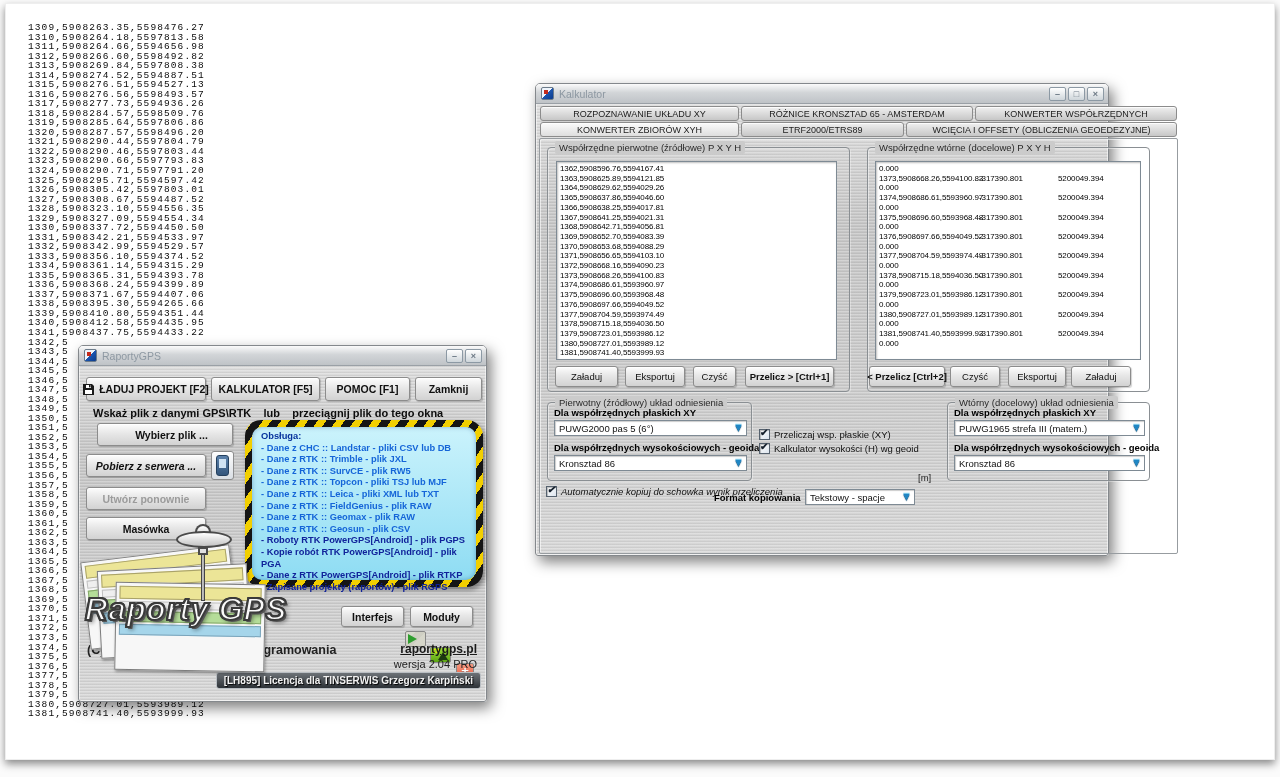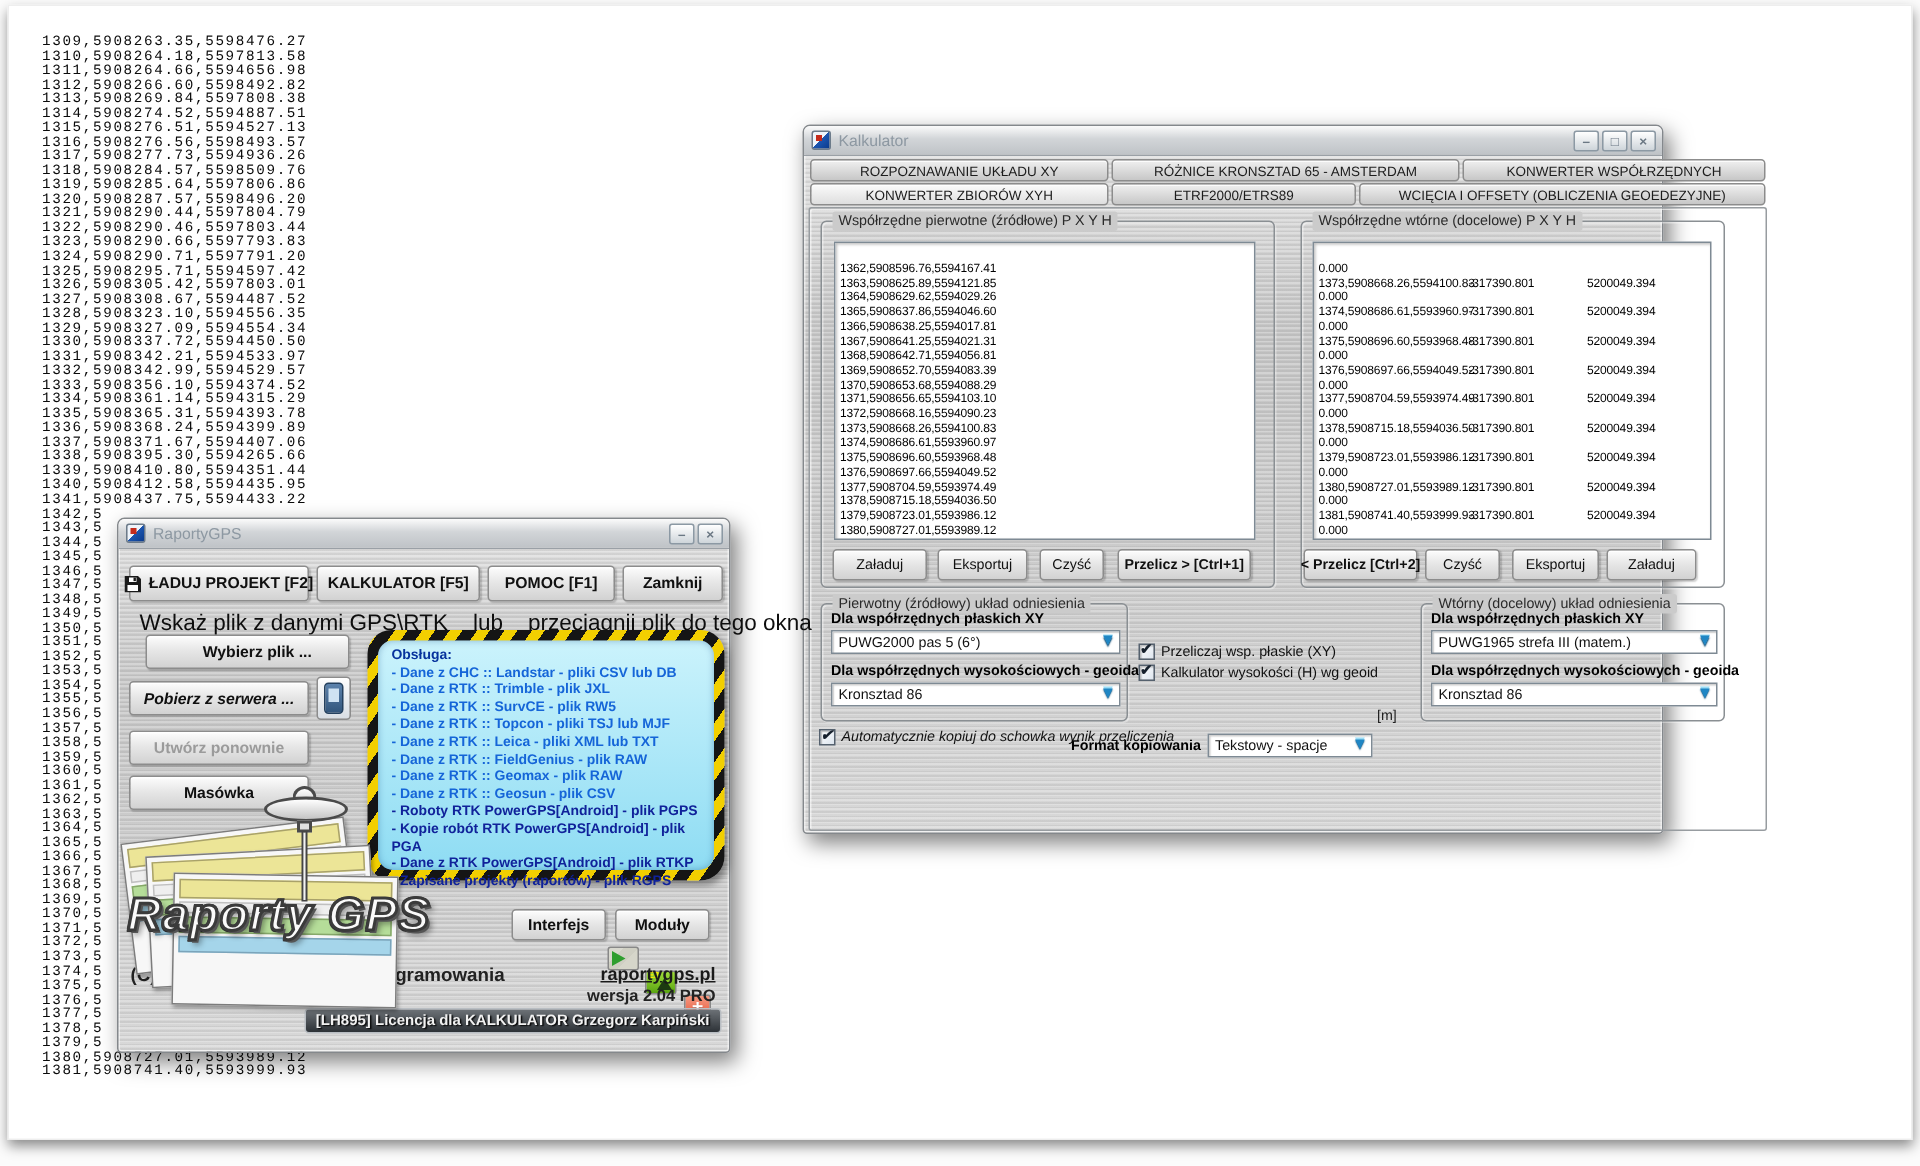--- a/index.html
+++ b/index.html
@@ -33,21 +33,21 @@
           display:flex; align-items:center; justify-content:center; font-weight:bold; }
 
   .btn { position:absolute; display:flex; align-items:center; justify-content:center; gap:5px;
          background:linear-gradient(180deg,#fdfdfd,#e7e7e7 45%,#d2d2d2);
          border:1px solid #8c8c8c; border-radius:3px; font-weight:bold; font-size:10.5px; color:#101010;
          box-shadow:inset 0 1px 0 rgba(255,255,255,.85), 1px 1px 1px rgba(0,0,0,.18); white-space:nowrap; }
   .btn.sm { font-weight:normal; font-size:9.5px; }
   .btn.smb { font-size:9.5px; }
   .btn.disabled { color:#9b9b9b; }
 
-  .hint { position:absolute; font-size:15px; font-weight:normal; color:#0d0d0d; white-space:pre; }
+  .hint { position:absolute; font-size:11px; font-weight:bold; color:#0d0d0d; white-space:pre; }
 
   
   .hazard { position:absolute; border-radius:16px; padding:7px;
             background:repeating-linear-gradient(125deg,#f2cf00 0 7px,#151515 7px 15px);
             box-shadow:2px 3px 5px rgba(0,0,0,.4); }
   .hazard .inner { width:100%; height:100%; border-radius:10px; padding:4px 9px 0 9px;
             background:linear-gradient(180deg,#cbf3fc,#8edcf3);
             box-shadow:inset 0 0 5px rgba(0,60,120,.35);
             font-size:9.3px; line-height:11.6px; font-weight:bold; }
   .hz-head { color:#06329d; }
@@ -86,39 +86,39 @@
                    border-left:9px solid #2f9e2f; border-top:5px solid transparent; border-bottom:5px solid transparent; }
   .mi-green { background:linear-gradient(180deg,#9fdc3a,#5aa512); position:relative; }
   .mi-green::before { content:"E2"; position:absolute; left:1px; top:0px; font-size:6px; font-weight:bold; color:#ffe900; }
   .mi-green::after { content:""; position:absolute; right:2px; bottom:2px; width:0; height:0;
                      border-left:5px solid transparent; border-right:5px solid transparent; border-bottom:8px solid #1c3a10; }
   .mi-red { background:linear-gradient(180deg,#f59a82,#e8593c); position:relative; }
   .mi-red::after { content:"±"; position:absolute; left:0; right:0; top:0; text-align:center;
                    font-size:13px; line-height:15px; font-weight:bold; color:#fff; text-shadow:0 1px 1px #803020; }
   .copyright { position:absolute; font-size:12.5px; font-weight:bold; color:#222; }
   .sitelink { position:absolute; font-size:12px; font-weight:bold; color:#1a1a1a; text-decoration:underline; text-align:right; }
-  .version { position:absolute; font-size:11px; font-weight:bold; color:#222; text-align:right; }
+  .version { position:absolute; font-size:11px; font-weight:normal; color:#222; text-align:right; }
   .license { position:absolute; background:linear-gradient(180deg,#6d7277,#2d3237);
              border:1px solid #b9bec3; border-radius:3px; color:#f1f1f1; font-size:10px; font-weight:bold;
              padding:2px 7px; text-shadow:1px 1px 1px #000; white-space:nowrap; }
 
   
   .tab { position:absolute; height:15px; background:linear-gradient(180deg,#f0f0f0,#c7c7c7);
          border:1px solid #8c8c8c; border-radius:3px; display:flex; align-items:center; justify-content:center;
          font-size:9px; color:#1c1c1c; white-space:nowrap; overflow:hidden; box-shadow:inset 0 1px 0 rgba(255,255,255,.8); }
   .tab.active { background:linear-gradient(180deg,#fbfbfb,#dedede); }
   .kpanel { position:absolute; border:1px solid #979ca0; border-radius:2px;
             box-shadow:inset 1px 1px 0 rgba(255,255,255,.6); }
   .group { position:absolute; border:1px solid #8a8f93; border-radius:4px;
            box-shadow:inset 1px 1px 0 rgba(255,255,255,.45), 1px 1px 0 rgba(255,255,255,.35); }
   .glabel { position:absolute; top:-7px; left:7px; padding:0 4px; font-size:9.5px; line-height:13px;
             color:#2a2a2a; background:#cbcbcb; border-radius:2px; white-space:nowrap; }
   .listbox { position:absolute; background:#fff; border:1px solid #7e8a94;
              box-shadow:inset 1px 1px 2px rgba(0,0,0,.25); overflow:hidden;
-             font-size:8px; line-height:9.7px; color:#000; padding:12px 0 0 3px; letter-spacing:-0.1px; }
+             font-size:8px; line-height:9.7px; color:#000; padding:2px 0 0 3px; letter-spacing:-0.1px; }
   .lr { display:flex; }
   .lr span:nth-child(1) { width:100px; flex:0 0 auto; }
   .lr span:nth-child(2) { width:79px; flex:0 0 auto; }
   .flabel { position:absolute; font-size:9.5px; font-weight:bold; color:#000; white-space:nowrap; }
   .combo { position:absolute; height:16px; background:#fff; border:1px solid #7e8a94;
            box-shadow:inset 1px 1px 1px rgba(0,0,0,.2); font-size:9.5px; color:#111;
            display:flex; align-items:center; padding-left:4px; }
   .combo .arrow { position:absolute; right:2px; top:0px; font-size:11px; color:#1f86c4;
                   text-shadow:0 -1px 0 #9adcf5, 0 1px 1px #0a4a74; }
   .cbrow { position:absolute; display:flex; align-items:center; gap:4px; font-size:9.5px; color:#111; white-space:nowrap; }
@@ -240,21 +240,21 @@
       <span>Moduły</span>
     </div>
 
   <div class="modicon mi-map" style="left:326px;top:285px;width:21px;"></div>
   <div class="modicon mi-green" style="left:351px;top:285px;width:21px;"></div>
   <div class="modicon mi-red" style="left:377px;top:285px;width:18px;"></div>
 
   <div class="copyright" style="left:8px;top:297px;">(C) SkyRaster Inżynieria Oprogramowania</div>
   <div class="sitelink" style="right:9px;top:296px;">raportygps.pl</div>
   <div class="version" style="right:9px;top:312px;">wersja 2.04  PRO</div>
-  <div class="license" style="right:5px;top:326px;">[LH895] Licencja dla KALKULATOR Grzegorz Karpiński</div>
+  <div class="license" style="right:5px;top:326px;">[LH895] Licencja dla TINSERWIS Grzegorz Karpiński</div>
 </div>
 
 <div class="window" style="left:535px;top:83px;width:574px;height:473px;z-index:9;">
   <div class="titlebar">
     <span class="appicon"></span>
     <span>Kalkulator</span>
     <span class="wctls">
       <span class="wctl">–</span>
       <span class="wctl">□</span>
       <span class="wctl">×</span>

